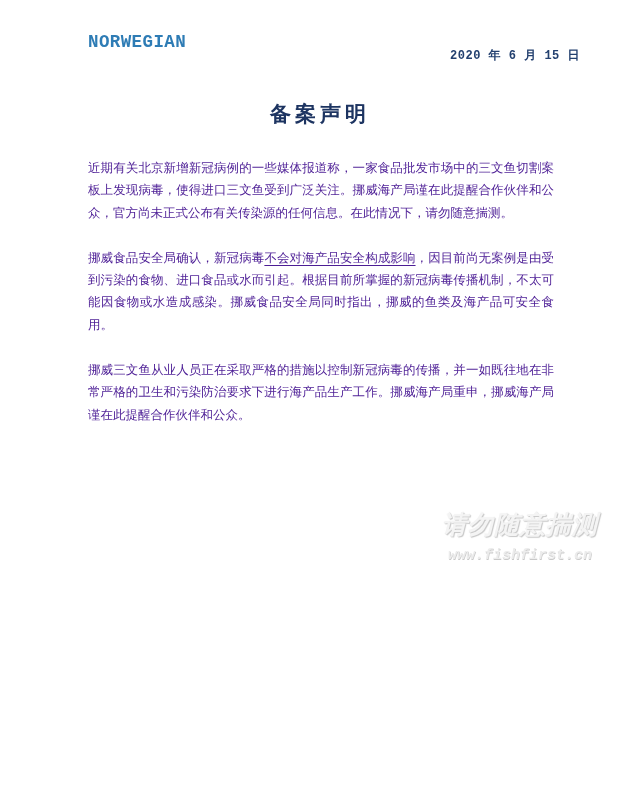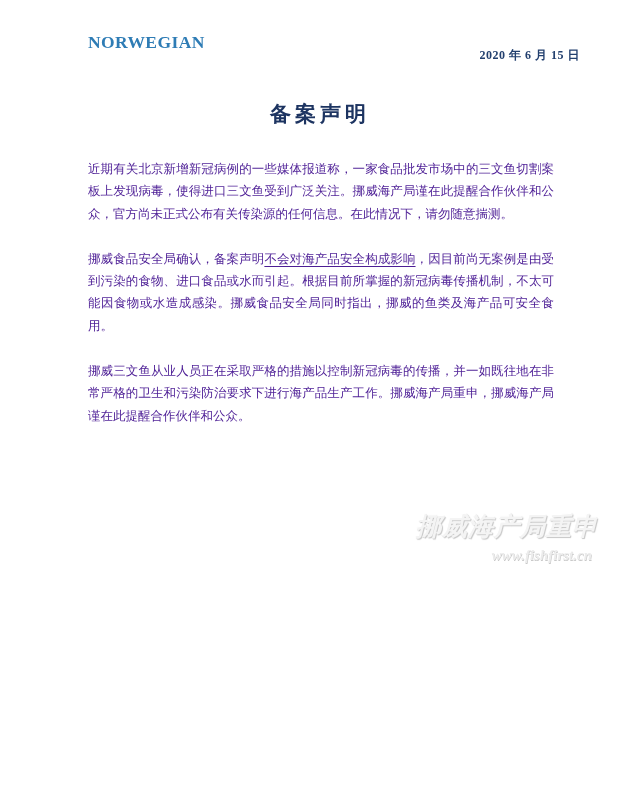--- a/index.html
+++ b/index.html
@@ -2,21 +2,21 @@
 <html lang="zh"><head>
 <meta charset="utf-8">
 <style>
   html, body { margin: 0; padding: 0; background: #ffffff; }
   .page {
     position: relative;
     width: 640px;
     height: 572px;
     background: #ffffff;
     overflow: hidden;
-    font-family: Liberation Serif, serif;
+    font-family: Liberation Mono, monospace;
   }
   
   .header { position: relative; padding-top: 32px; }
   .logo {
     margin-left: 88px;
     font-size: 17.5px;
     font-weight: 700;
     letter-spacing: 0.4px;
     line-height: 21px;
   }
@@ -91,26 +91,26 @@
     <div class="logo">
       <div class="l1">NORWEGIAN</div>
     </div>
     <div class="date">2020 年 6 月 15 日</div>
   </div>
 
   <div class="doc-title">备案声明</div>
 
   <div class="content">
     <p>近期有关北京新增新冠病例的一些媒体报道称，一家食品批发市场中的三文鱼切割案板上发现病毒，使得进口三文鱼受到广泛关注。挪威海产局谨在此提醒合作伙伴和公众，官方尚未正式公布有关传染源的任何信息。在此情况下，请勿随意揣测。</p>
-    <p><span>挪威食品安全局确认，备案声明</span><span class="uline">不会对海产品安全构成影响</span><span>，因目前尚无案例是由受到污染的食物、进口食品或水而引起。根据目前所掌握的新冠病毒传播机制，不太可能因食物或水造成感染。挪威食品安全局同时指出，挪威的鱼类及海产品可安全食用。</span></p>
+    <p><span>挪威食品安全局确认，新冠病毒</span><span class="uline">不会对海产品安全构成影响</span><span>，因目前尚无案例是由受到污染的食物、进口食品或水而引起。根据目前所掌握的新冠病毒传播机制，不太可能因食物或水造成感染。挪威食品安全局同时指出，挪威的鱼类及海产品可安全食用。</span></p>
     <p>挪威三文鱼从业人员正在采取严格的措施以控制新冠病毒的传播，并一如既往地在非常严格的卫生和污染防治要求下进行海产品生产工作。挪威海产局重申，挪威海产局谨在此提醒合作伙伴和公众。</p>
   </div>
 
   <div class="watermark">
-    <div class="wm-text">挪威海产局重申</div>
+    <div class="wm-text">请勿随意揣测</div>
     <div class="wm-url">www.fishfirst.cn</div>
   </div>
 
   <svg class="wm-globe" width="70" height="70" viewBox="0 0 70 70" fill="none">
     <g stroke="#dcdcdc" stroke-width="2" fill="none" transform="rotate(-18 35 35)">
       <circle cx="35" cy="35" r="30"></circle>
       <ellipse cx="35" cy="35" rx="13" ry="30"></ellipse>
       <path d="M5.8,27 A30 30 0 0 1 64.2,27" transform="translate(0,14)"></path>
       <path d="M8,22 Q35,10 62,22"></path>
     </g>

